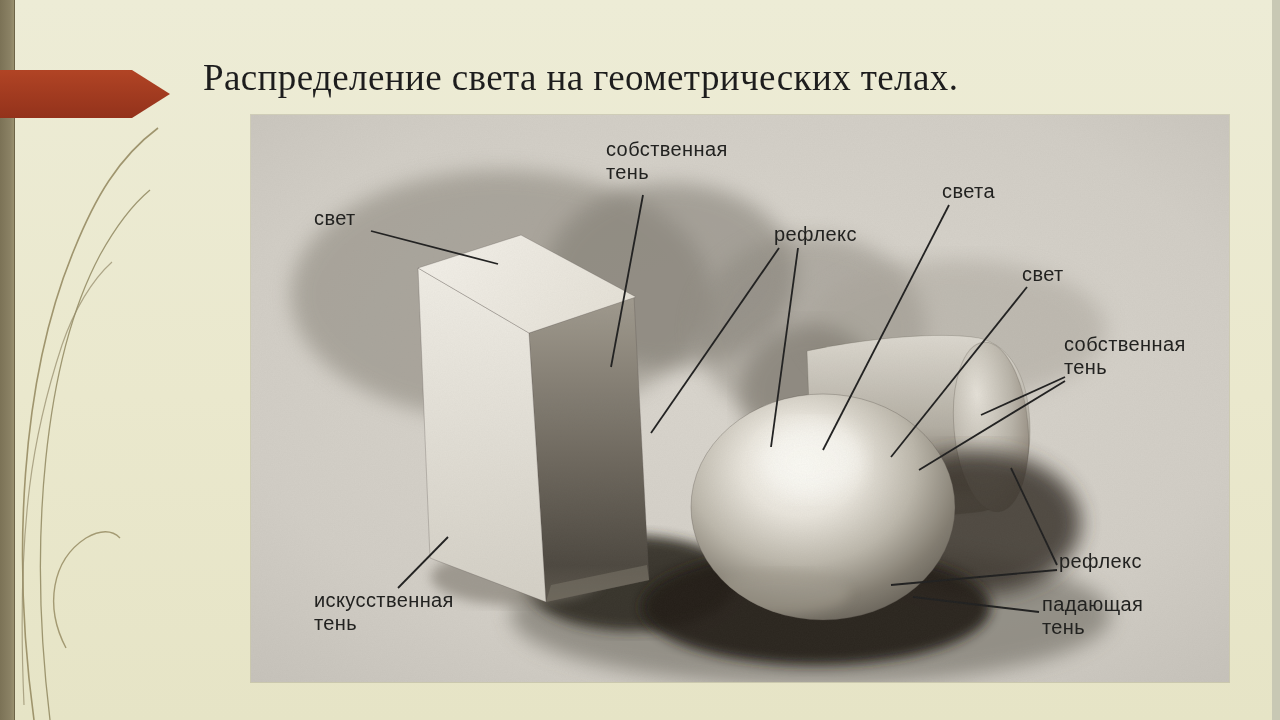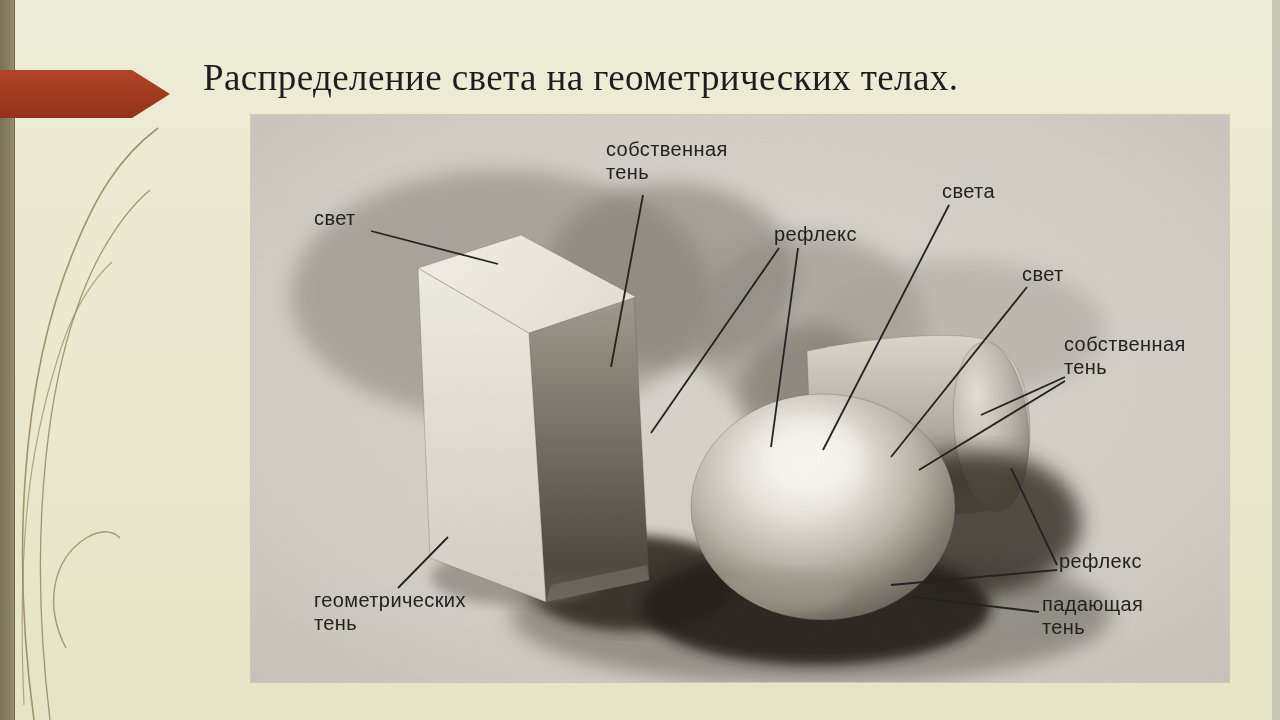--- a/index.html
+++ b/index.html
@@ -183,17 +183,17 @@
     <div class="lbl" style="left:813px;top:218px">
       <span>собственная</span>
       <span>тень</span>
     </div>
     <div class="lbl" style="left:808px;top:435px">рефлекс</div>
     <div class="lbl" style="left:791px;top:478px">
       <span>падающая</span>
       <span>тень</span>
     </div>
     <div class="lbl" style="left:63px;top:474px">
-      <span>геометрических</span>
+      <span>искусственная</span>
       <span>тень</span>
     </div>
   </div>
 </div>
 
 </body></html>

